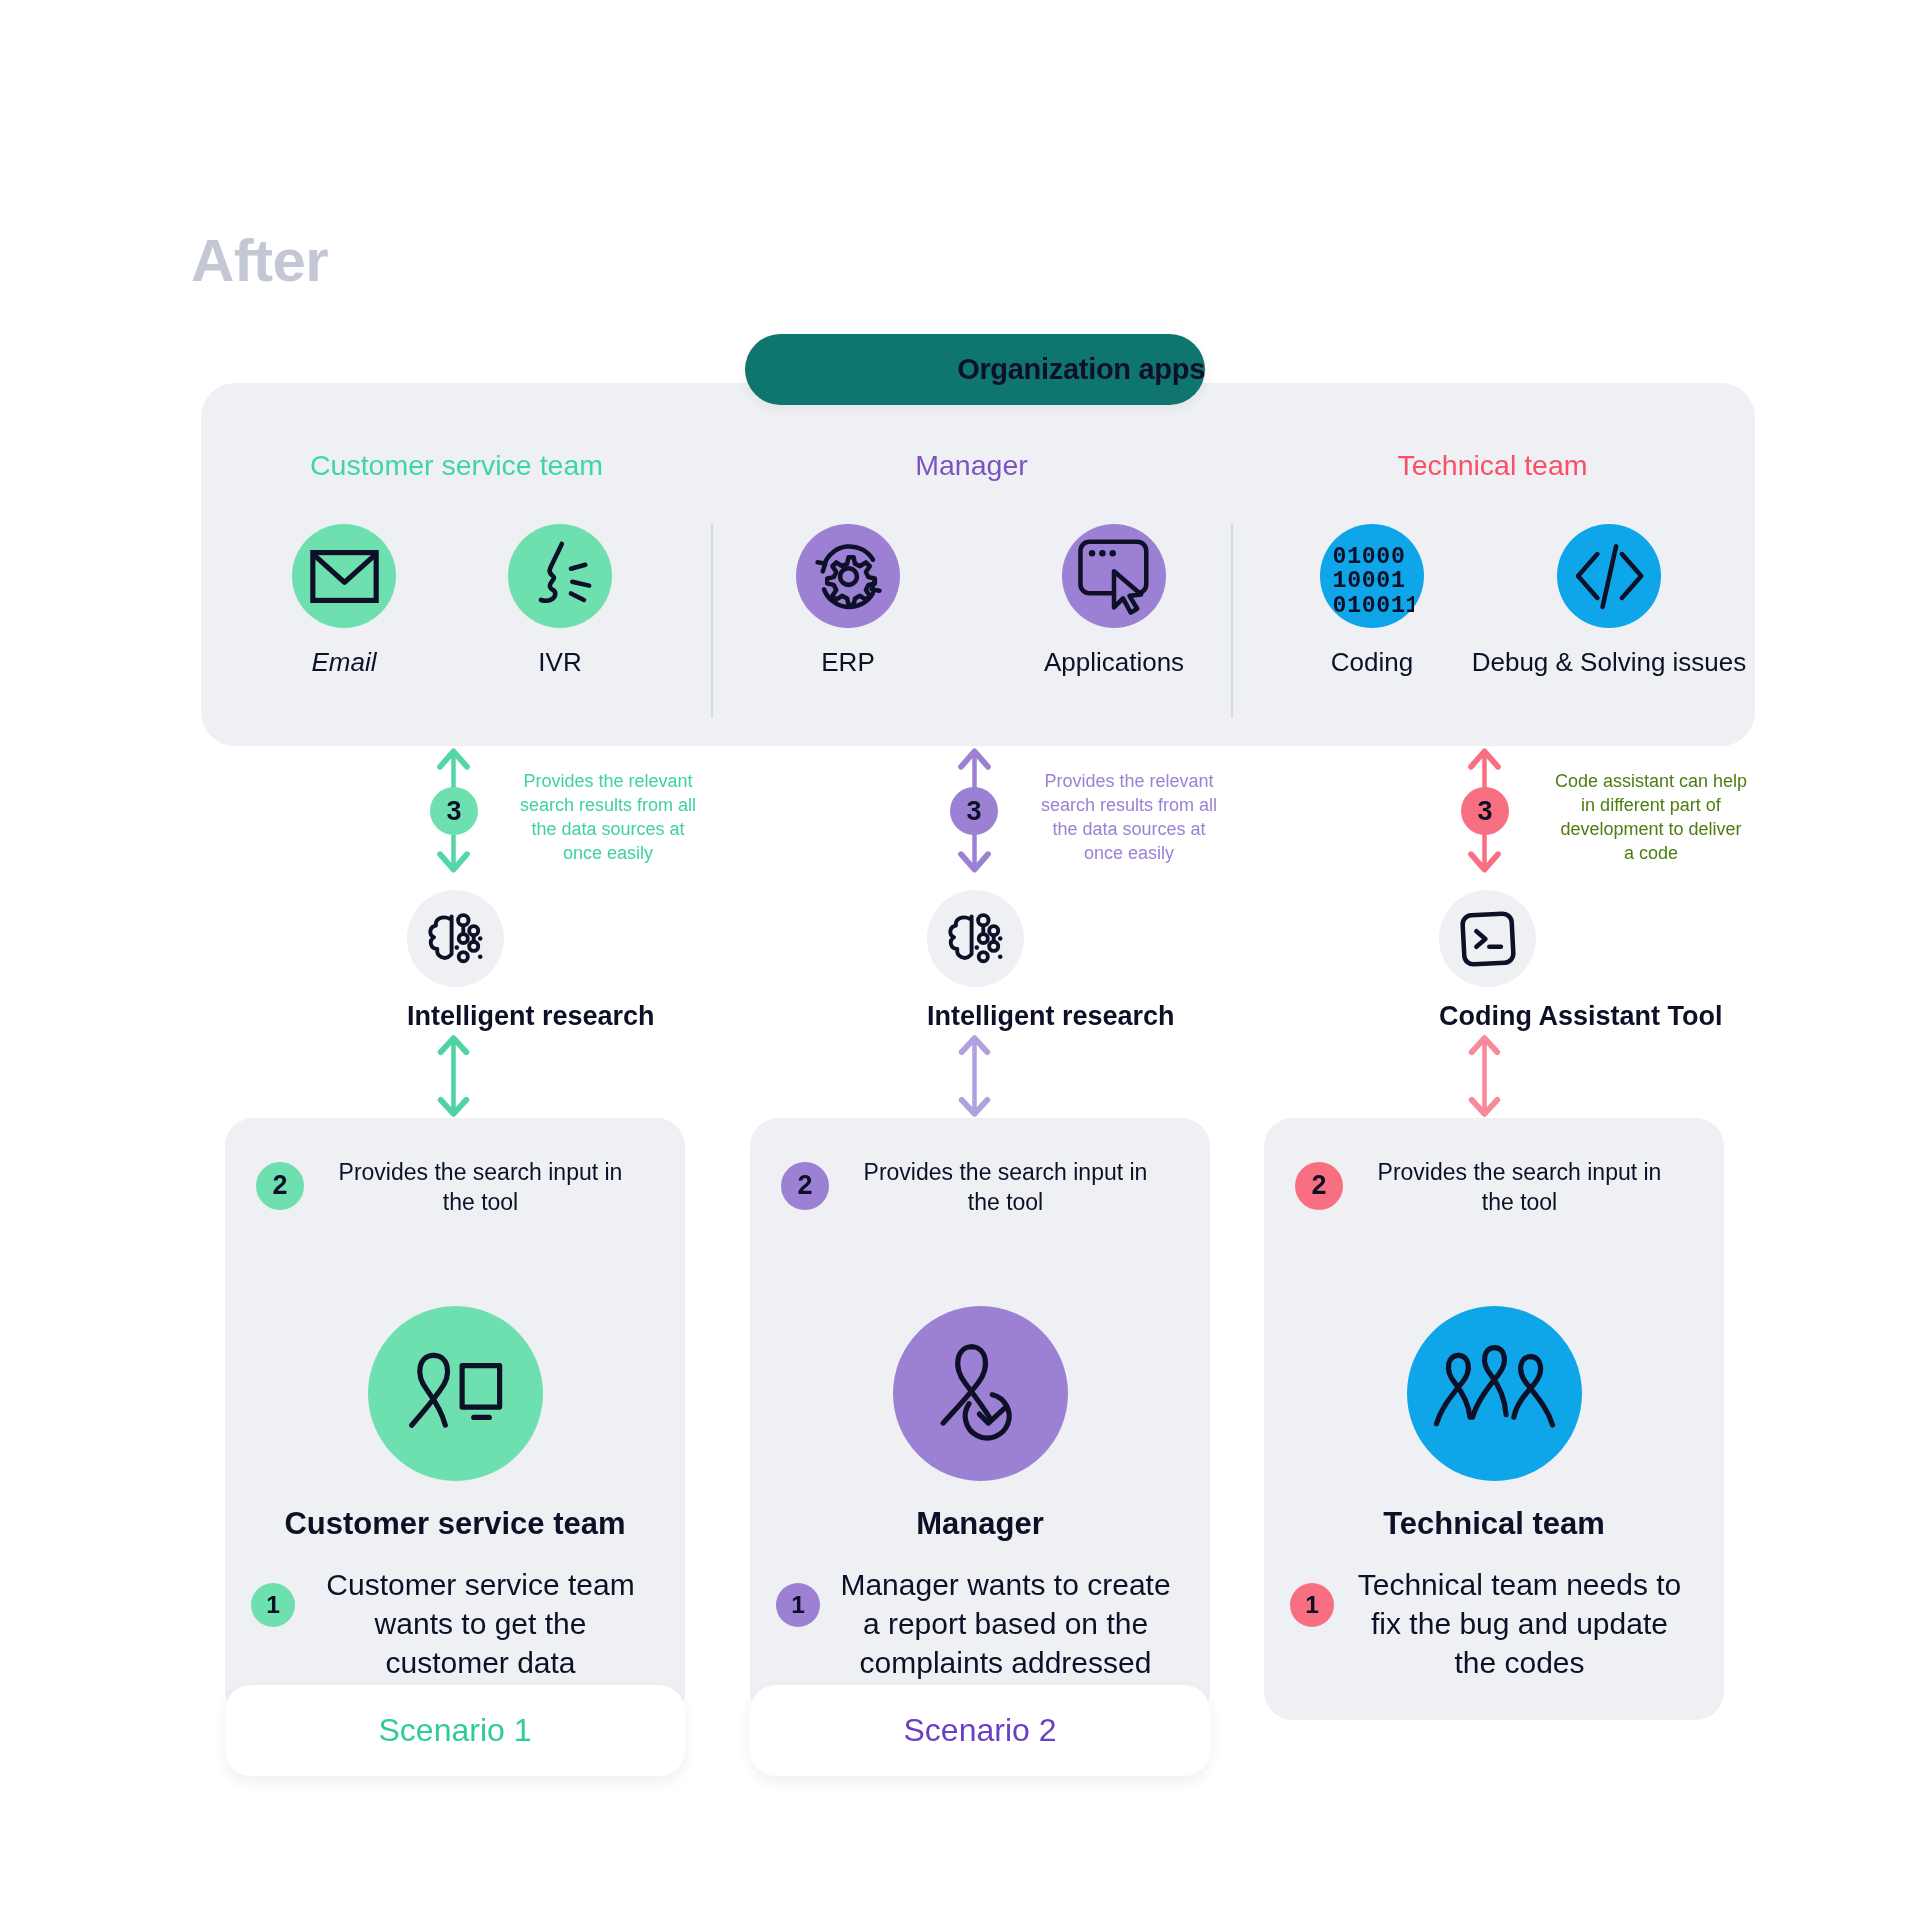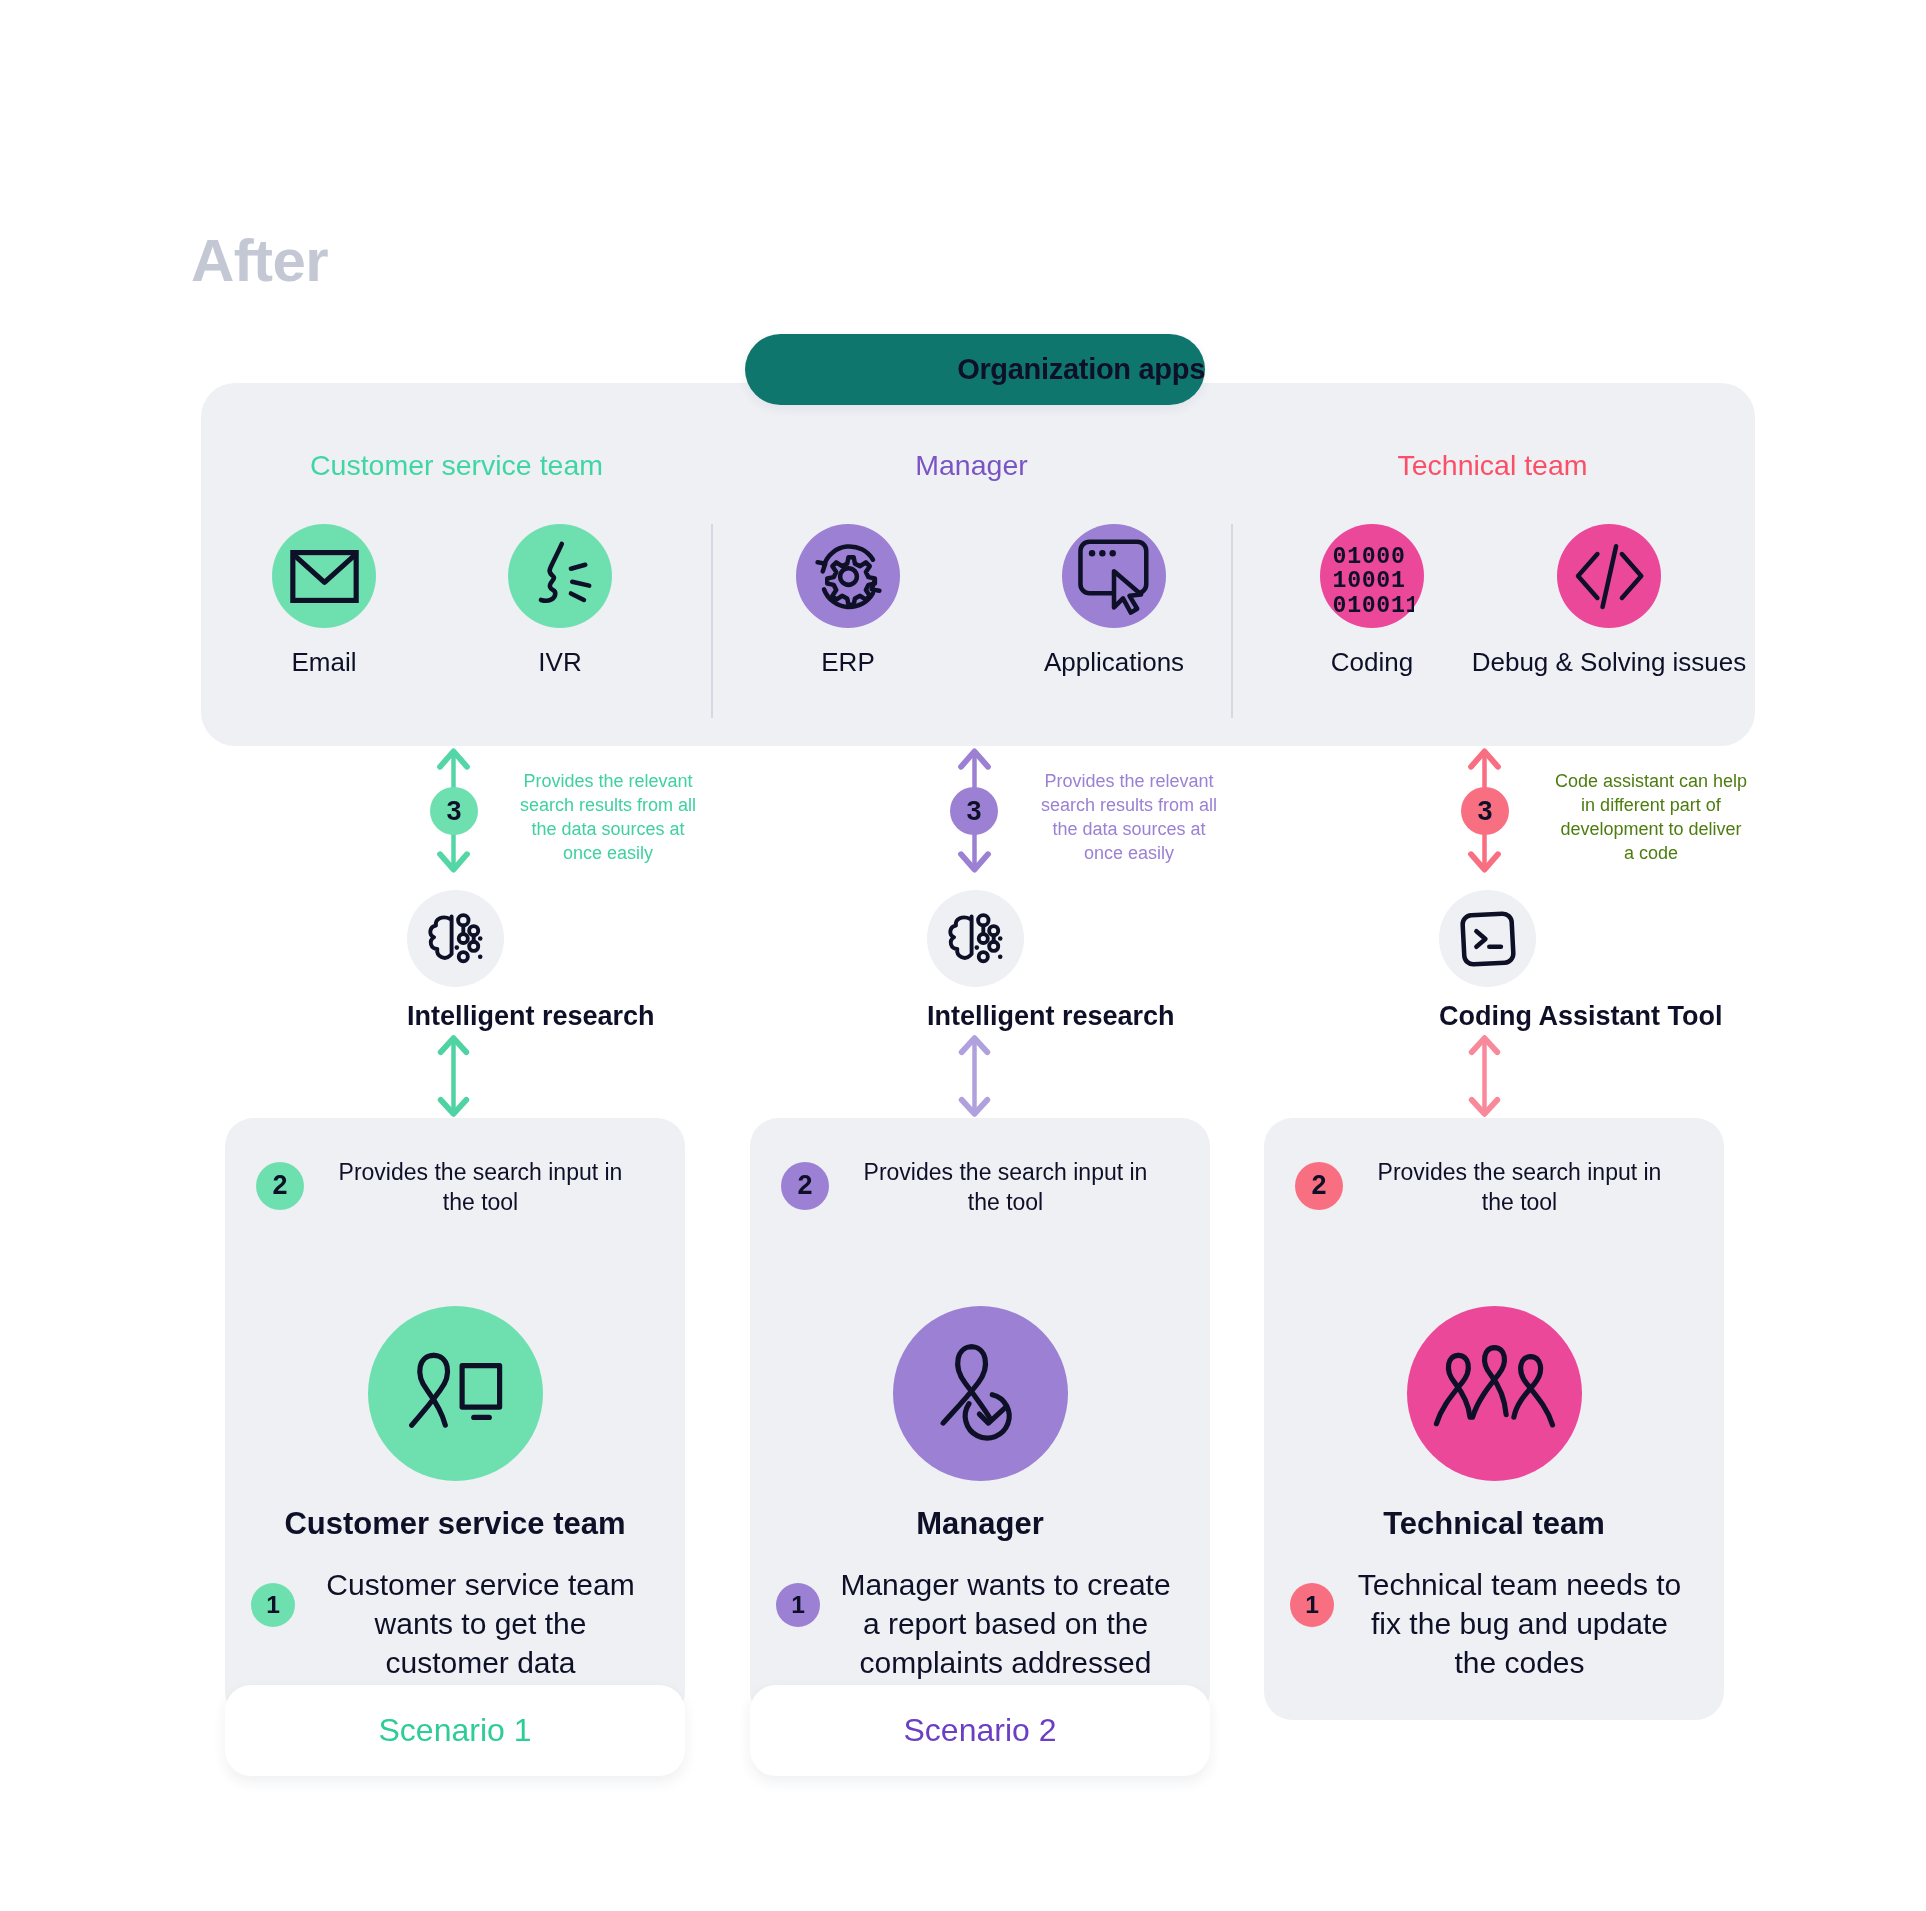--- a/index.html
+++ b/index.html
@@ -40,30 +40,30 @@
   .team-head.t1{left:201px;width:511px;color:#40d6a3;}
   .team-head.t2{left:711px;width:521px;color:#7b54c4;}
   .team-head.t3{left:1231px;width:523px;color:#fb4f67;}
 
   .app{position:absolute;width:168px;text-align:center;top:489px;}
   .app .bubble{
     width:104px;height:104px;border-radius:50%;margin:0 auto;
     display:flex;align-items:center;justify-content:center;
   }
   .app .lbl{margin-top:19.4px;font-size:26px;color:#0e1027;white-space:nowrap;}
-  .app.a-email{left:240px;}
+  .app.a-email{left:260px;font-style:italic;}
   .app.a-ivr{left:476px;}
   .app.a-erp{left:764px;}
   .app.a-apps{left:1004px;width:220px;}
   .app.a-coding{left:1288px;}
   .app.a-debug{left:1470px;width:278px;}
 
   .g-bg{background:#6ee0b0;}
   .p-bg{background:#9b80d4;}
-  .r-bg{background:#ec4899;}
+  .r-bg{background:#0ea5e9;}
   .arrow-dbl{position:absolute;width:45px;}
   .badge{
     position:absolute;width:48px;height:48px;border-radius:50%;
     display:flex;align-items:center;justify-content:center;
     font-size:27px;font-weight:bold;color:#0e1027;
   }
   .note{
     position:absolute;font-size:18px;line-height:1.33;text-align:center;
   }
 

